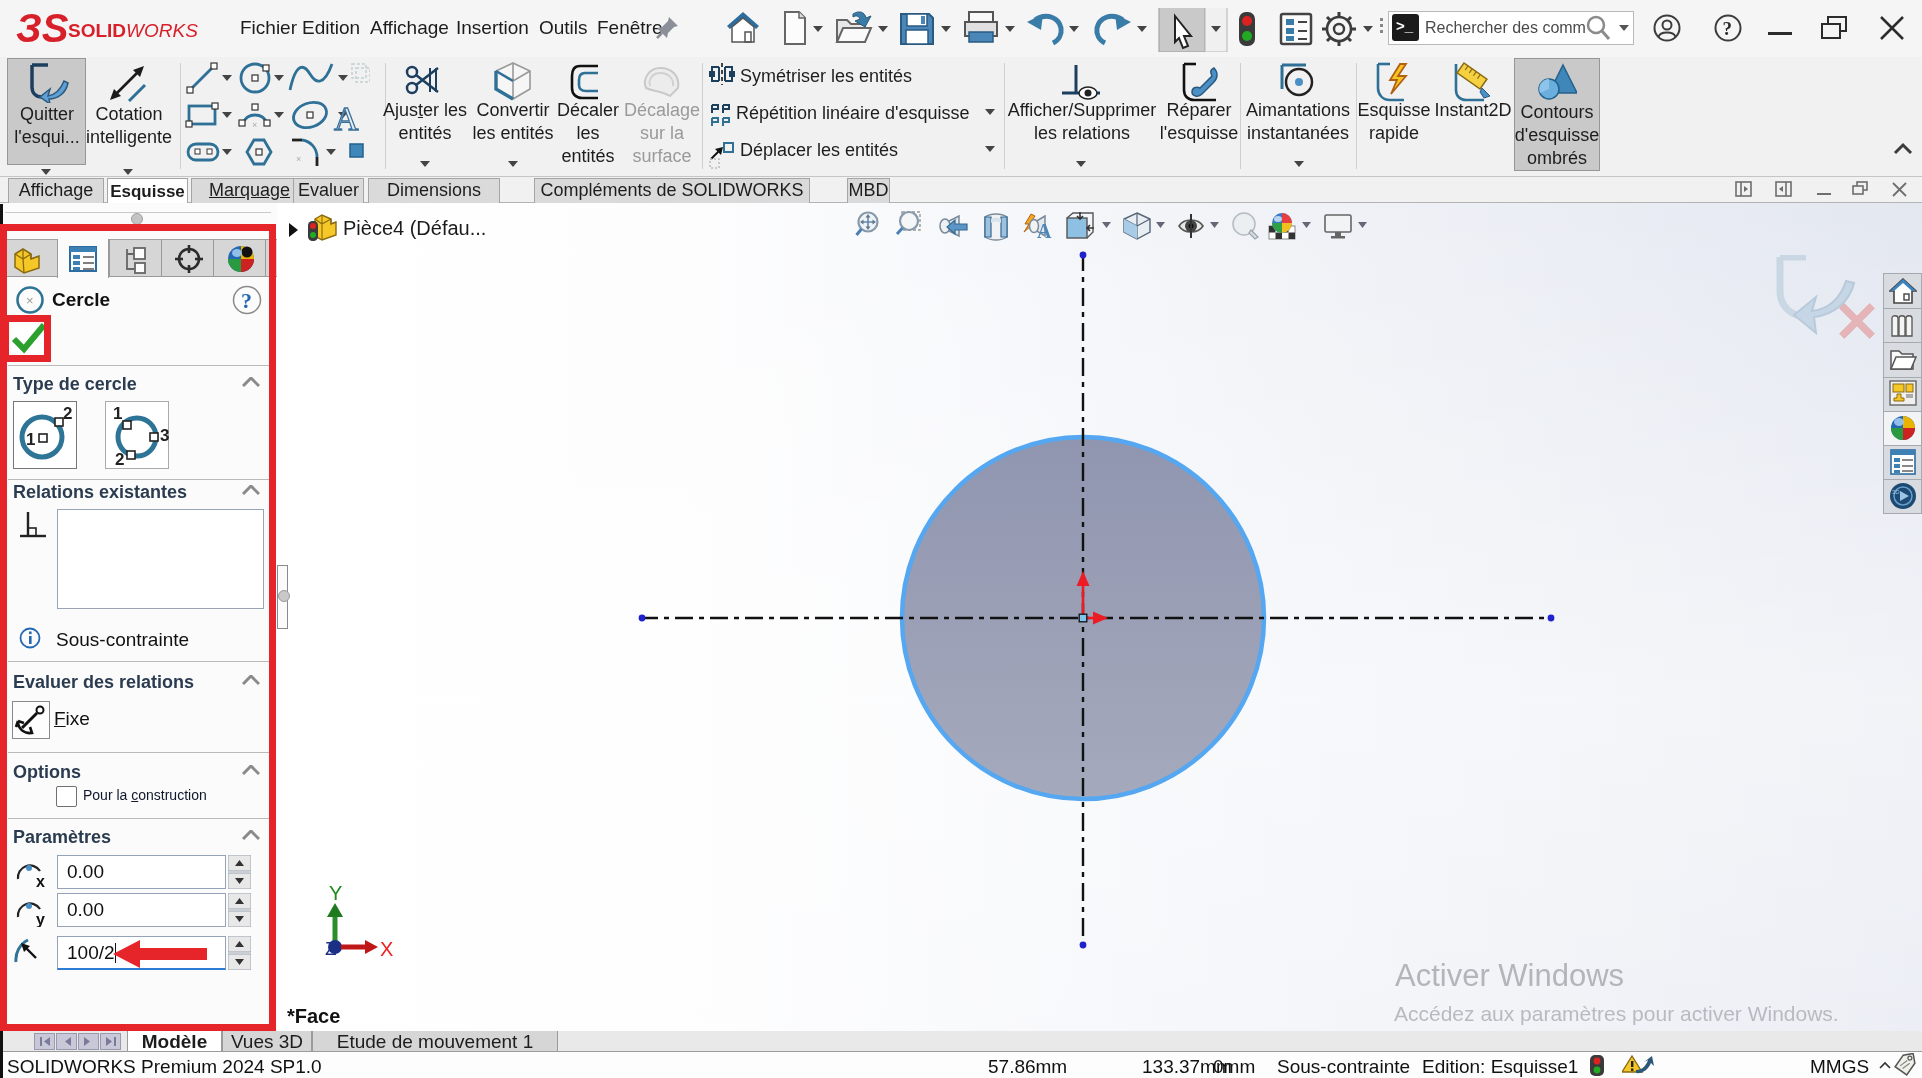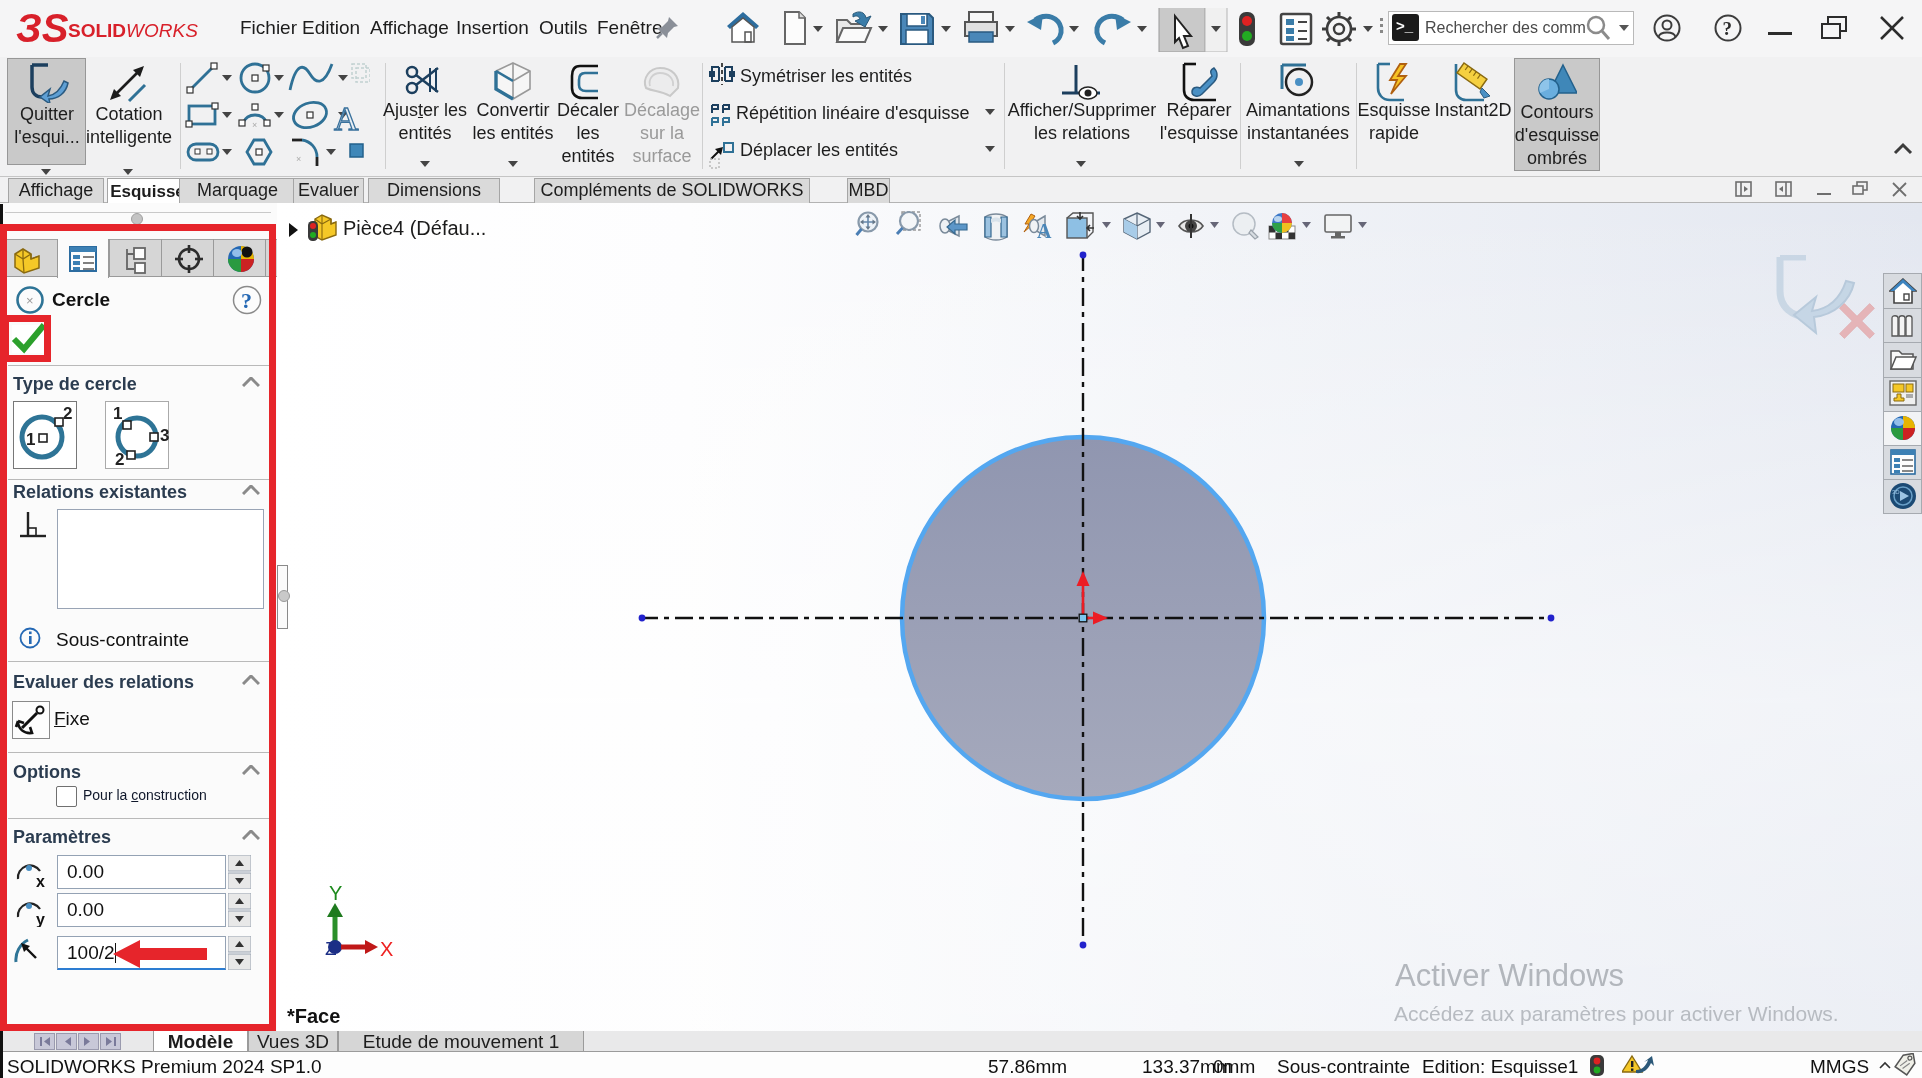--- a/index.html
+++ b/index.html
@@ -24,21 +24,21 @@
   #viewport { left:277px; top:203px; width:1645px; height:828px;
      background:linear-gradient(to bottom, rgba(255,255,255,0) 0%, rgba(255,255,255,0.5) 60%, rgba(255,255,255,0.3) 100%), linear-gradient(to right, #ffffff 0%, #fdfdfe 25%, #f2f4f8 55%, #e3e7f0 100%); }
   #leftpanel { left:0; top:203px; width:277px; height:828px; background:#fbfbfb; }
   .sect { position:absolute; left:13px; font-size:18px; font-weight:bold; color:#2b3c50; }
   .chev { position:absolute; left:242px; width:18px; height:10px; }
   .sep { position:absolute; left:8px; width:261px; height:1px; background:#b9b9b9; }
   .fieldbox { position:absolute; left:57px; width:169px; height:34px; background:#fff; border:1px solid #94a2b4; font-size:19px; color:#111; padding:5px 0 0 9px; }
   .spin { position:absolute; left:228px; width:23px; height:34px; }
   
   #bottombar { left:0; top:1031px; width:1922px; height:21px; background:#e9e9ea; border-bottom:1px solid #9b9b9b; }
-  .btab { position:absolute; top:0; height:21px; background:#d6d6d6; border:1px solid #9b9b9b; border-top:none; font-size:19px; color:#1d1d1d; text-align:center;margin-left:26px; }
+  .btab { position:absolute; top:0; height:21px; background:#d6d6d6; border:1px solid #9b9b9b; border-top:none; font-size:19px; color:#1d1d1d; text-align:center; }
   #statusbar { left:0; top:1052px; width:1922px; height:26px; background:#fdfdfd; font-size:19px; color:#111; }
   .red { position:absolute; border:7px solid #e6252b; z-index:5; }
 </style>
 </head>
 <body>
 
 <div id="titlebar" class="abs">
 
   <svg class="abs" style="left:16px;top:6px;" width="220" height="46" viewBox="0 0 220 46">
     <text x="0" y="36" font-size="40" font-weight="bold" font-style="italic" fill="#d8202a" font-family="Liberation Sans">ЗS</text>
@@ -349,21 +349,21 @@
   <div class="rlabel" style="left:1514px;top:44px;width:86px;">Contours<br>d'esquisse<br>ombrés</div>
 
   <svg class="abs" style="left:1893px;top:85px;" width="20" height="13" viewBox="0 0 20 13">
     <path d="M2 11 L10 3 L18 11" fill="none" stroke="#3c3c3c" stroke-width="3"></path>
   </svg>
 </div>
 
 <div id="tabbar" class="abs">
   <div class="ctab" style="left:8px;width:96px;">Affichage</div>
   <div class="ctab active" style="left:107px;width:81px;">Esquisse</div>
-  <div class="ctab" style="left:179px;width:117px;">Marquage</div>
+  <div class="ctab" style="left:191px;width:117px;text-decoration:underline;">Marquage</div>
   <div class="ctab" style="left:293px;width:71px;">Evaluer</div>
   <div class="ctab" style="left:368px;width:132px;">Dimensions MBD</div>
   <div class="ctab" style="left:534px;width:276px;">Compléments de SOLIDWORKS</div>
   <div class="ctab" style="left:815px;width:43px;margin-left:32px;">MBD</div>
   <svg class="abs" style="left:1735px;top:4px;" width="180" height="18" viewBox="0 0 180 18">
     <g fill="none" stroke="#6e6e6e" stroke-width="1.6">
       <rect x="1" y="1" width="15" height="14"></rect>
         <line x1="6" y1="1" x2="6" y2="15"></line>
       <rect x="41" y="1" width="15" height="14"></rect>
         <line x1="51" y1="1" x2="51" y2="15"></line>

